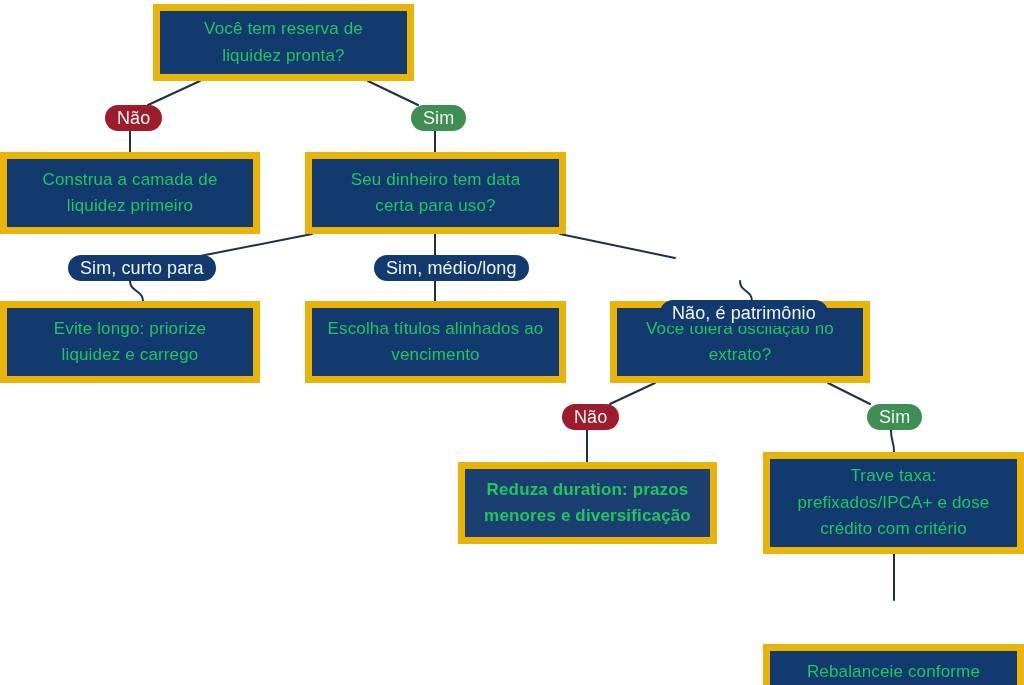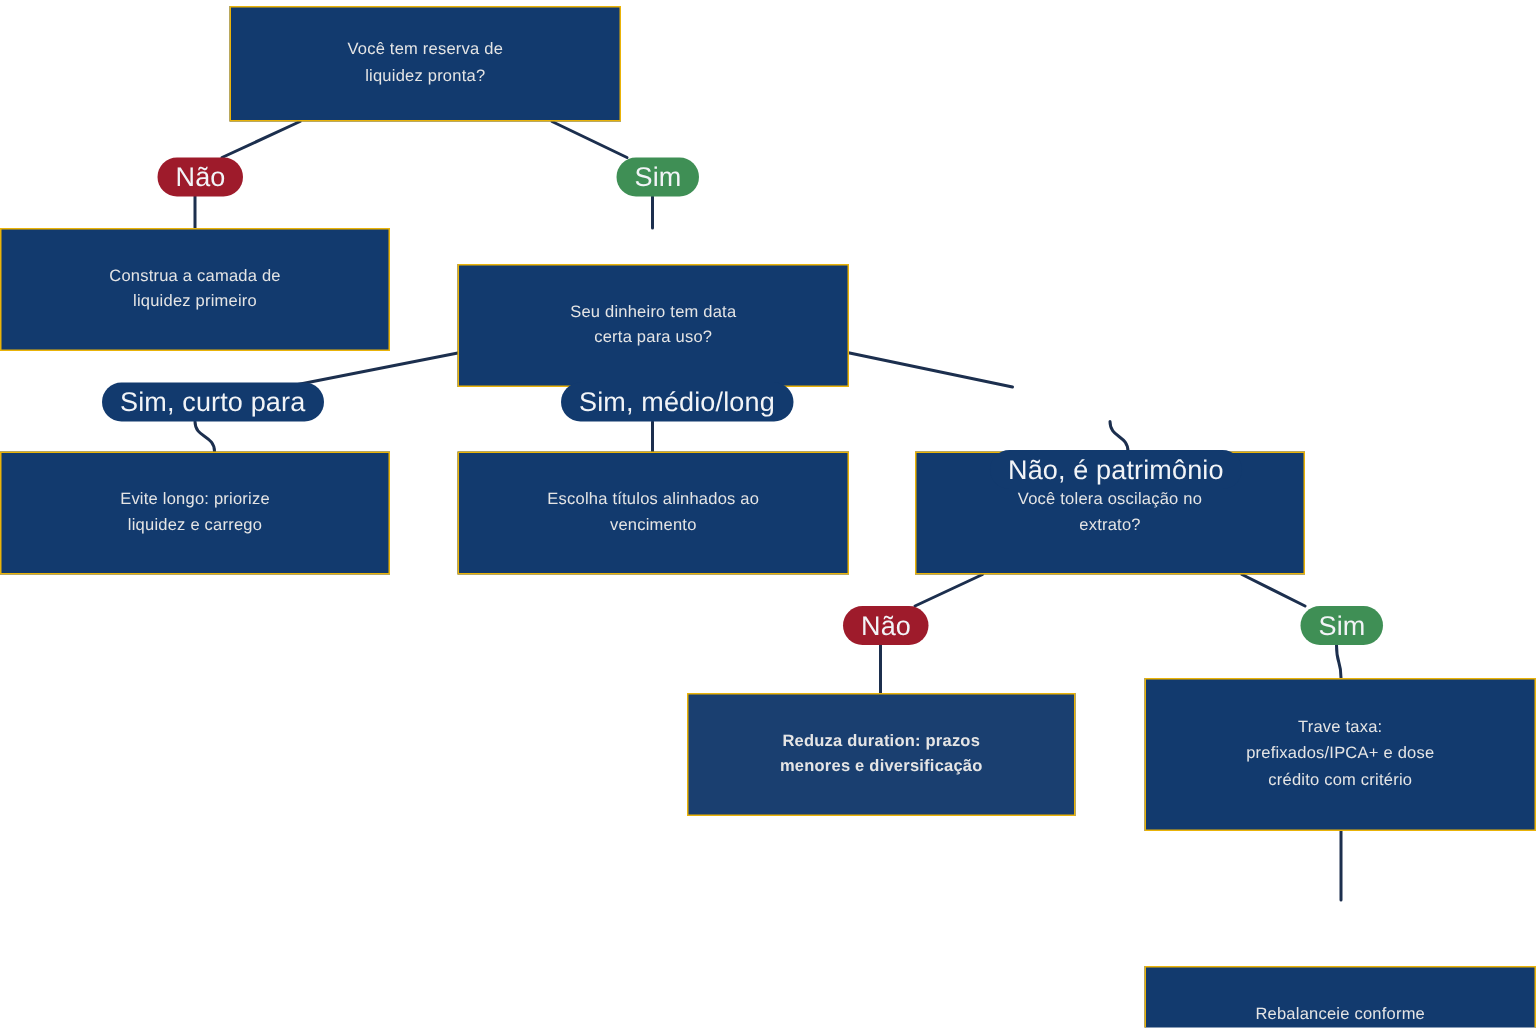--- a/index.html
+++ b/index.html
@@ -22,27 +22,27 @@
     position: absolute;
     top: 0;
     left: 0;
     width: 1024px;
     height: 685px;
   }
   .node-box {
     position: absolute;
     box-sizing: border-box;
     background: #123a6e;
-    border: 1px solid #eab308;
+    border: 7px solid #eab308;
     display: flex;
     align-items: center;
     justify-content: center;
     text-align: center;
-    color: #e5e5e5;
-    font-size: 11px;
+    color: #22c55e;
+    font-size: 17px;
     line-height: 1.55;
     letter-spacing: .15px;
     padding: 6px 10px;
     white-space: pre-line;
   }
   .node-box.lighter { background: #1a3f70; }
   .pill {
     position: absolute;
     box-sizing: border-box;
     display: flex;
@@ -84,21 +84,21 @@
         <path d="M 891 430 C 891 443 894 440 894 452"></path>
         <path d="M 894 554 L 894 600"></path>
       </g>
   </svg>
 
   <div id="nodes-layer">
       <div class="node-box" style="left: 153px; top: 4px; width: 261px; height: 77px;">Você tem reserva de
 liquidez pronta?</div>
       <div class="node-box" style="left: 0px; top: 152px; width: 260px; height: 82px;">Construa a camada de
 liquidez primeiro</div>
-      <div class="node-box" style="left: 305px; top: 152px; width: 261px; height: 82px; margin-top: 24px;">Seu dinheiro tem data
+      <div class="node-box" style="left: 305px; top: 152px; width: 261px; height: 82px;">Seu dinheiro tem data
 certa para uso?</div>
       <div class="node-box" style="left: 0px; top: 301px; width: 260px; height: 82px;">Evite longo: priorize
 liquidez e carrego</div>
       <div class="node-box" style="left: 305px; top: 301px; width: 261px; height: 82px;">Escolha títulos alinhados ao
 vencimento</div>
       <div class="node-box" style="left: 610px; top: 301px; width: 260px; height: 82px;">Você tolera oscilação no
 extrato?</div>
       <div class="node-box lighter" style="left: 458px; top: 462px; width: 259px; height: 82px; font-weight: bold;">Reduza duration: prazos
 menores e diversificação</div>
       <div class="node-box" style="left: 763px; top: 452px; width: 261px; height: 102px;">Trave taxa:

